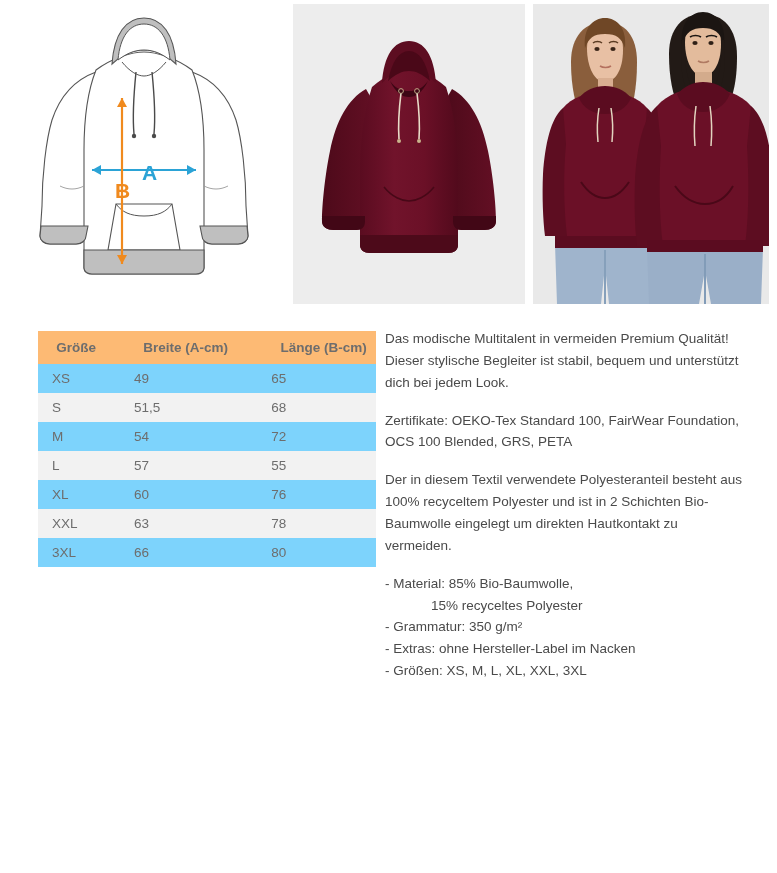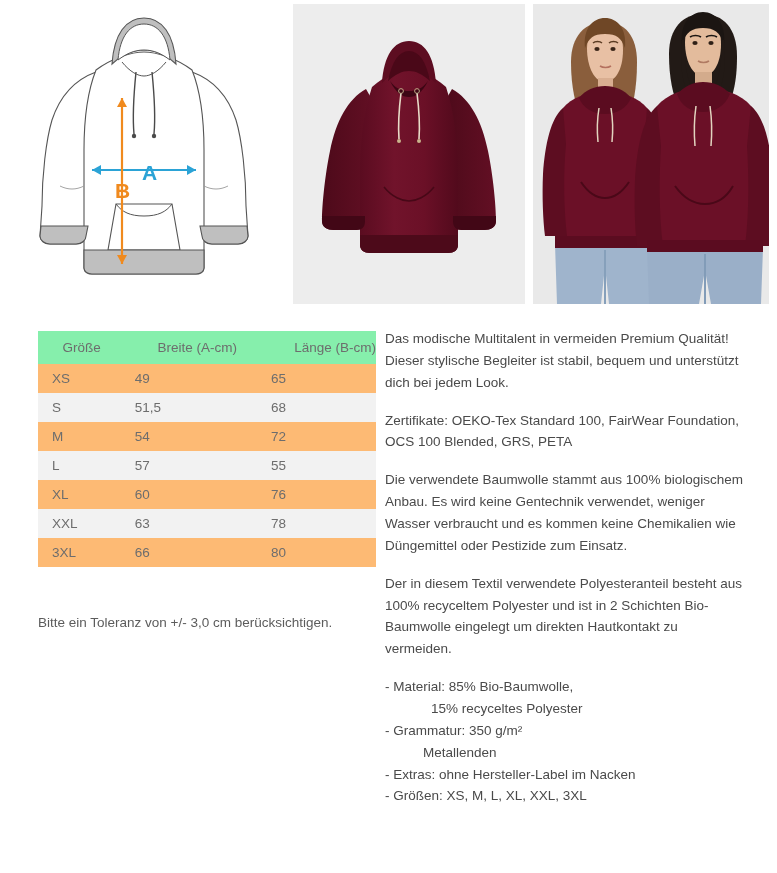--- a/index.html
+++ b/index.html
@@ -57,32 +57,32 @@
     width: 385px;
     padding-left: 38px;
     padding-top: 23px;
   }
   .size-table {
     border-collapse: collapse;
     width: 338px;
     font-size: 13.5px;
   }
   .size-table th {
-    font-weight: normal;
-    text-align: right;
+    font-weight: bold;
+    text-align: center;
     color: #6d6d6d;
     padding: 9px 0 9px 14px;
-    background: #86efac;
+    background: #fdba74;
   }
   .size-table td {
     padding: 7px 0 7px 14px;
     color: #6d6d6d;
   }
   .size-table tr.alt td { background: #f2f2f2; }
-  .size-table tr.plain td { background: #fdba74; }
+  .size-table tr.plain td { background: #7dd3fc; }
   .col-b { padding-left: 34px !important; }
   .col-c { padding-left: 34px !important; }
 
   .tolerance {
     margin-top: 48px;
     font-size: 13.5px;
     color: #5c5c5c;
   }
 
   
@@ -320,31 +320,28 @@
           <td class="col-c">78</td>
         </tr>
         <tr class="plain">
           <td>3XL</td>
           <td class="col-b">66</td>
           <td class="col-c">80</td>
         </tr>
       </tbody>
     </table>
 
-    <div class="tolerance">Bitte ein Toleranz von +/- 3,0 cm berücksichtigen.</div>
   </div>
 
   <div class="right-col">
     <p>Das modische Multitalent in vermeiden Premium Qualität! Dieser stylische Begleiter ist stabil, bequem und unterstützt dich bei jedem Look.</p>
     <p>Zertifikate: OEKO-Tex Standard 100, FairWear Foundation, OCS 100 Blended, GRS, PETA</p>
-    <p>Die verwendete Baumwolle stammt aus 100% biologischem Anbau. Es wird keine Gentechnik verwendet, weniger Wasser verbraucht und es kommen keine Chemikalien wie Düngemittel oder Pestizide zum Einsatz.</p>
     <p>Der in diesem Textil verwendete Polyesteranteil besteht aus 100% recyceltem Polyester und ist in 2 Schichten Bio-Baumwolle eingelegt um direkten Hautkontakt zu vermeiden.</p>
 
     <div class="bullets">
       <p>- Material: 85% Bio-Baumwolle,</p>
       <p class="indent-1">15% recyceltes Polyester</p>
       <p>- Grammatur: 350 g/m²</p>
-      <p class="indent-2">Metallenden</p>
       <p>- Extras: ohne Hersteller-Label im Nacken</p>
       <p>- Größen:  XS, M, L, XL, XXL, 3XL</p>
     </div>
   </div>
 </div>
 
 </body></html>

